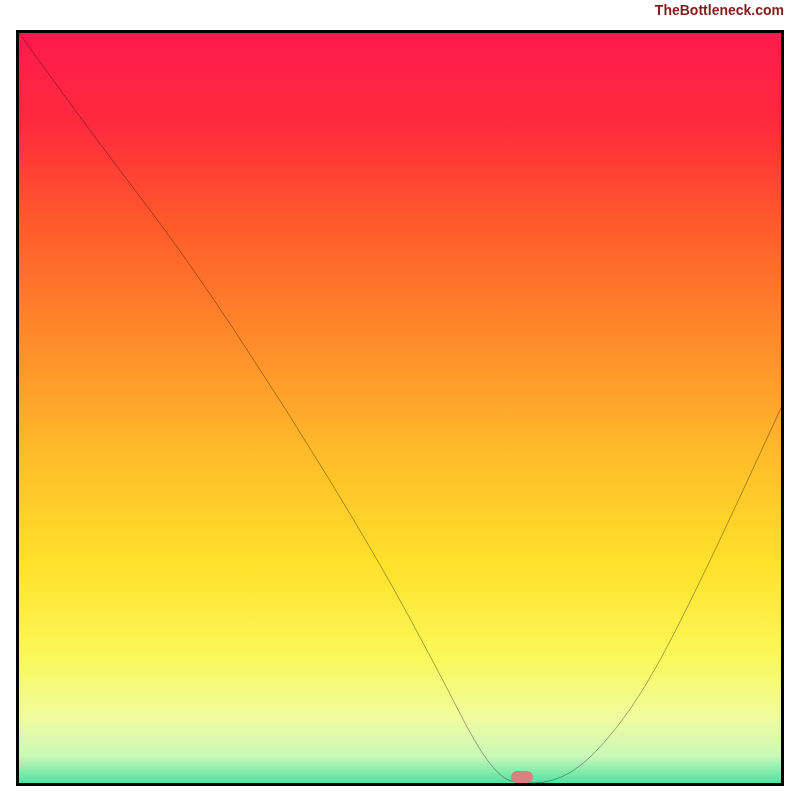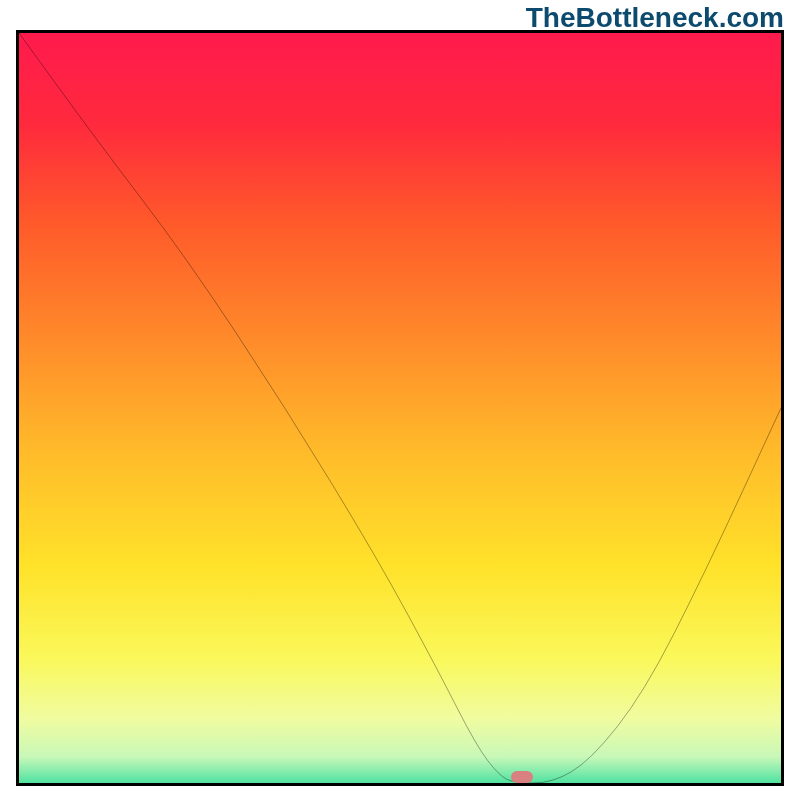--- a/index.html
+++ b/index.html
@@ -8,23 +8,23 @@
     width: 800px;
     height: 800px;
     background: #ffffff;
     font-family: Arial, Helvetica, sans-serif;
     position: relative;
   }
   .attribution {
     position: absolute;
     top: 2px;
     right: 16px;
-    font-size: 28px;
+    font-size: 14px;
     font-weight: bold;
-    color: #0c4a6e;
+    color: #7f1d1d;
     z-index: 10;
   }
   .plot-area {
     position: absolute;
     top: 30px;
     left: 16px;
     width: 768px;
     height: 756px;
     border: 3px solid #000;
     box-sizing: border-box;

